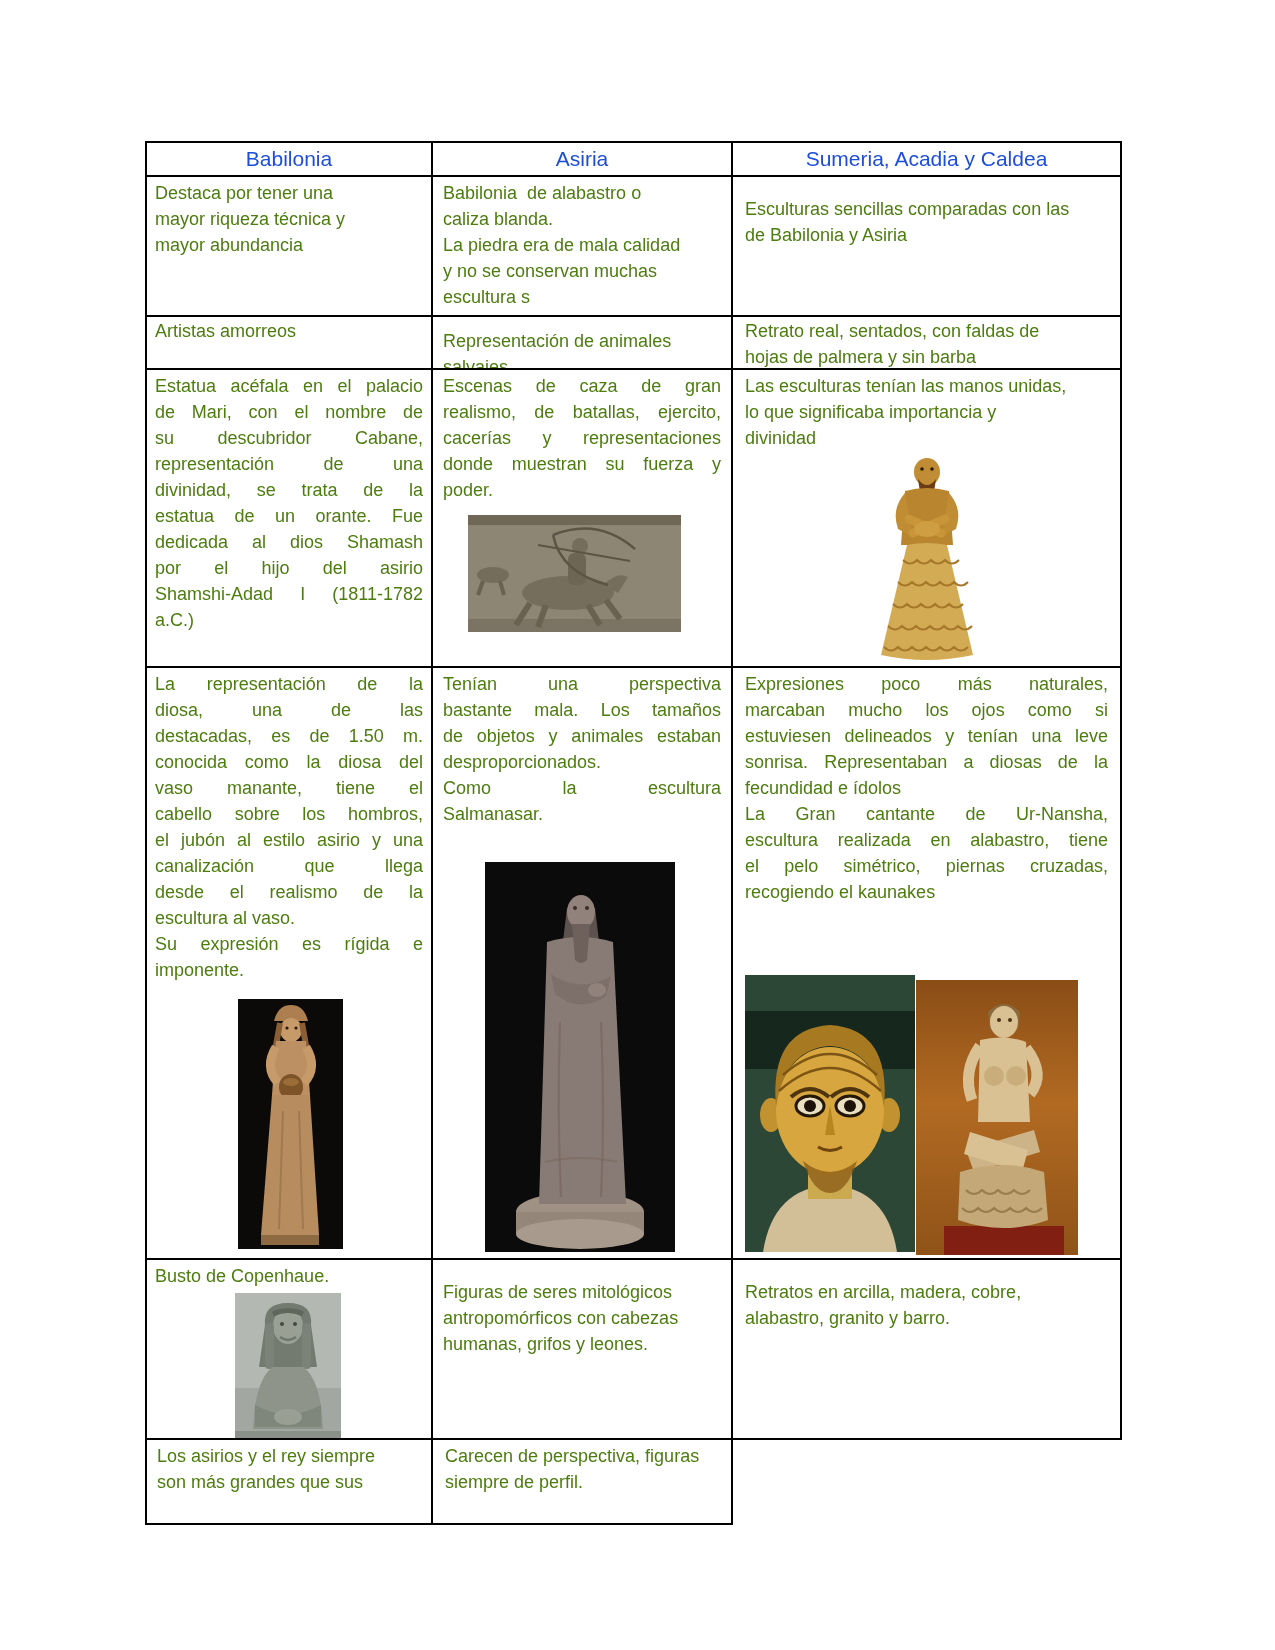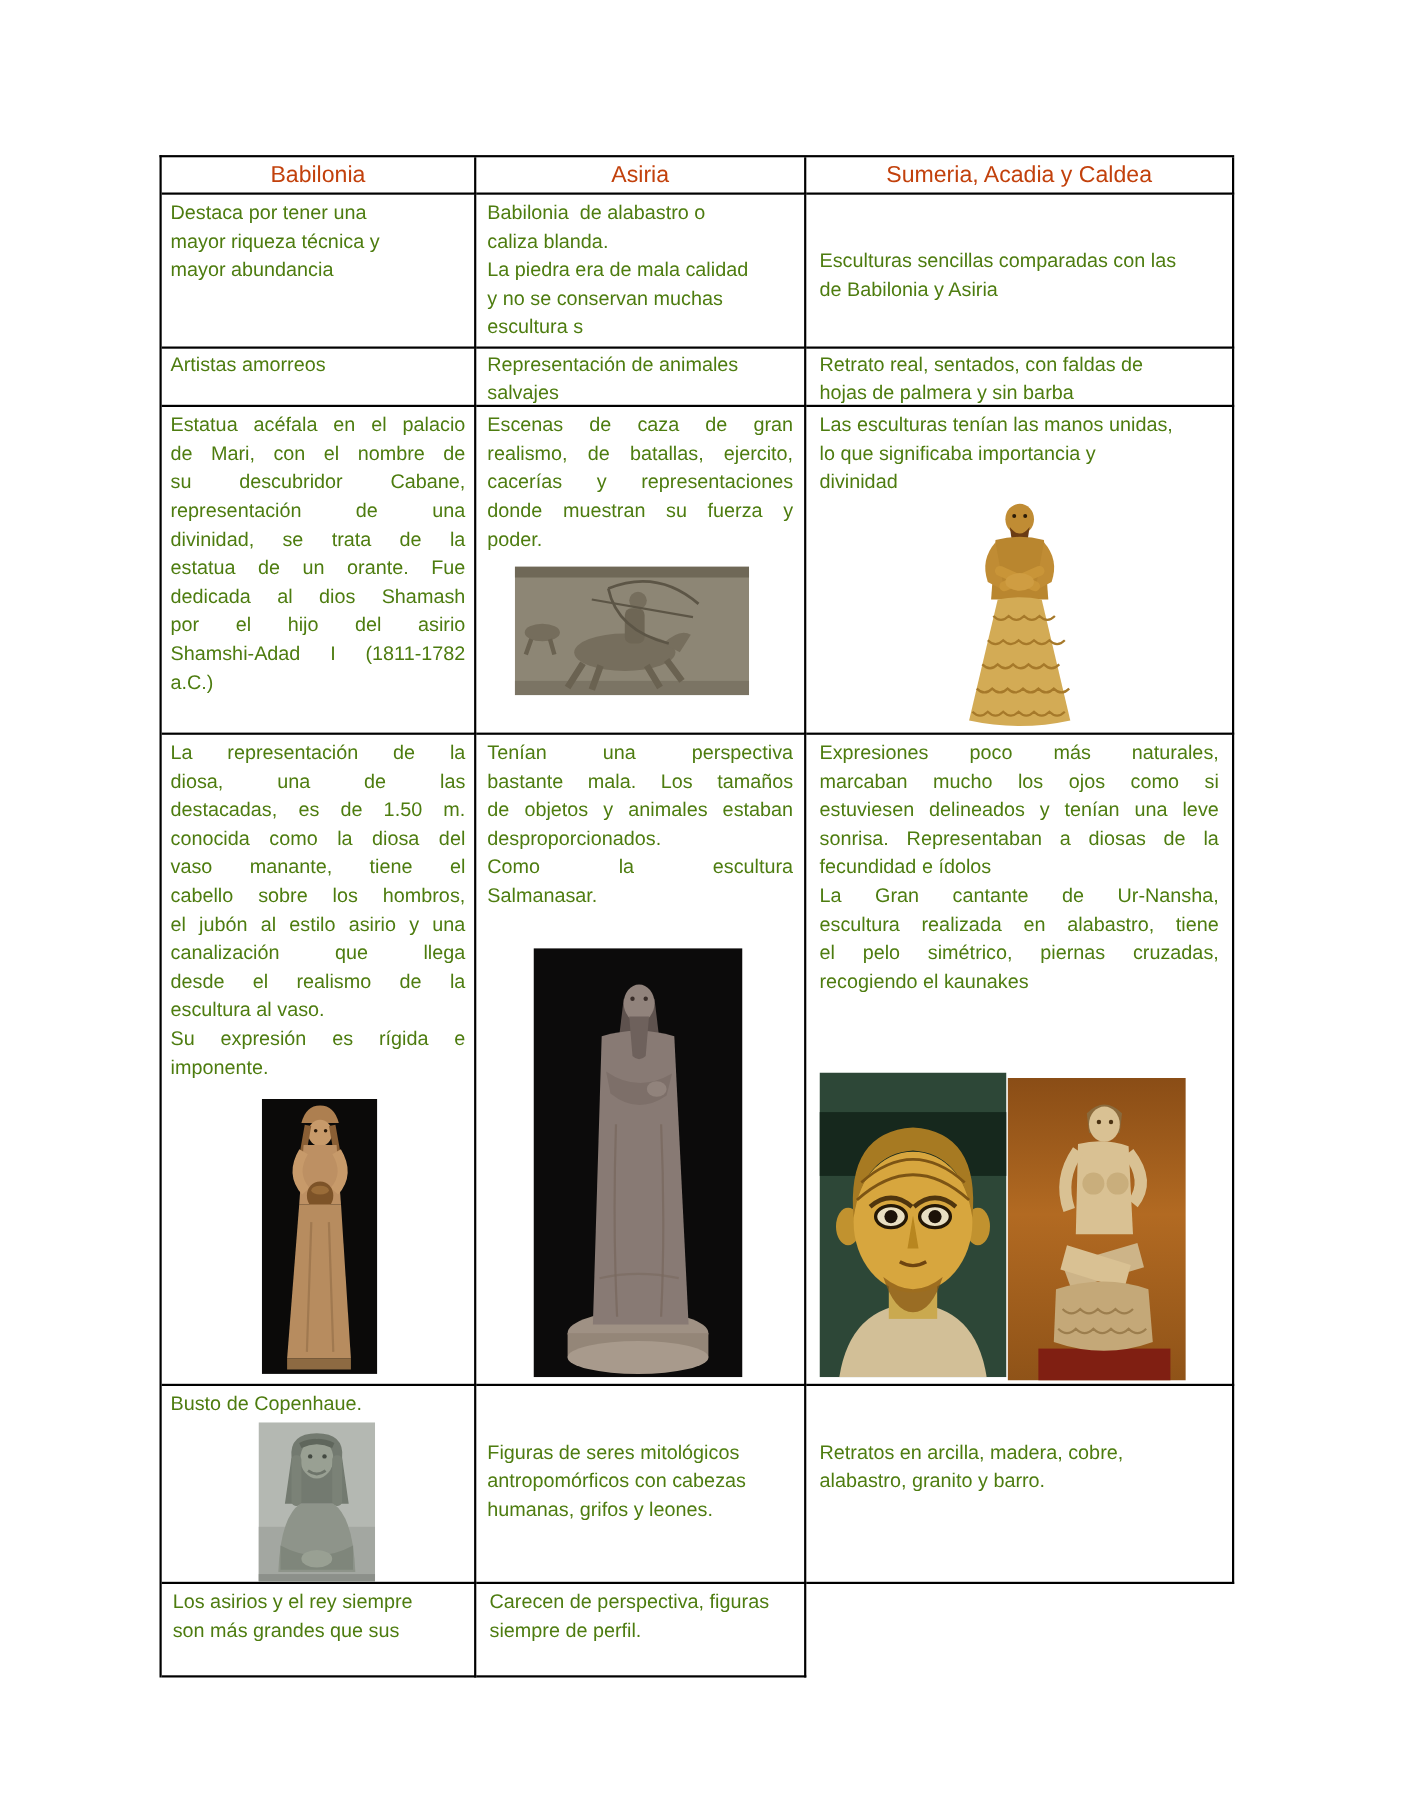--- a/index.html
+++ b/index.html
@@ -16,26 +16,26 @@
   }
   .cell{
     border-right:2px solid #000;border-bottom:2px solid #000;
     box-sizing:border-box;overflow:hidden;
     color:#4d7c0f;font-size:18px;line-height:26px;
   }
   .c1{padding:3px 8px 0 8px;}
   .c2{padding:3px 10px 0 10px;}
   .c3{padding:3px 12px 0 12px;}
   .hcell{
-    padding:0;text-align:center;font-size:21px;line-height:31px;color:#c2410c;
+    padding:0;text-align:center;font-size:21px;line-height:31px;color:#1d4ed8;
   }
   .tl{white-space:pre-wrap;}
   .just .tl{white-space:normal;}
   .just .jl{text-align:justify;text-align-last:justify;}
-  .mt34{margin-top:44px;}
+  .mt34{margin-top:16px;}
   figure{margin:0;padding:0;}
   svg{display:block;}
   .fig-relief{margin:12px 0 0 25px;}
   .fig-votive{margin:6px 0 0 130px;}
   .fig-goddess{margin:16px 0 0 83px;}
   .fig-salman{margin:35px 0 0 42px;}
   .fig-pair{display:flex;gap:1px;margin:70px 0 0 0;}
   .fig-seated{margin-top:5px;}
   .fig-bust{margin:4px 0 0 80px;}
 </style>
@@ -70,21 +70,21 @@
           <div class="tl">Esculturas sencillas comparadas con las</div>
           <div class="tl">de Babilonia y Asiria</div>
         </div>
     </div>
 
     <div class="cell c1" style="padding-top:1px;">
       <div class="lines">
           <div class="tl">Artistas amorreos</div>
         </div>
     </div>
-    <div class="cell c2" style="padding-top:1px;">
+    <div class="cell c2" style="padding-top:11px;">
       <div class="lines">
           <div class="tl">Representación de animales</div>
           <div class="tl">salvajes</div>
         </div>
     </div>
     <div class="cell c3" style="padding-top:1px;">
       <div class="lines">
           <div class="tl">Retrato real, sentados, con faldas de</div>
           <div class="tl">hojas de palmera y sin barba</div>
         </div>

